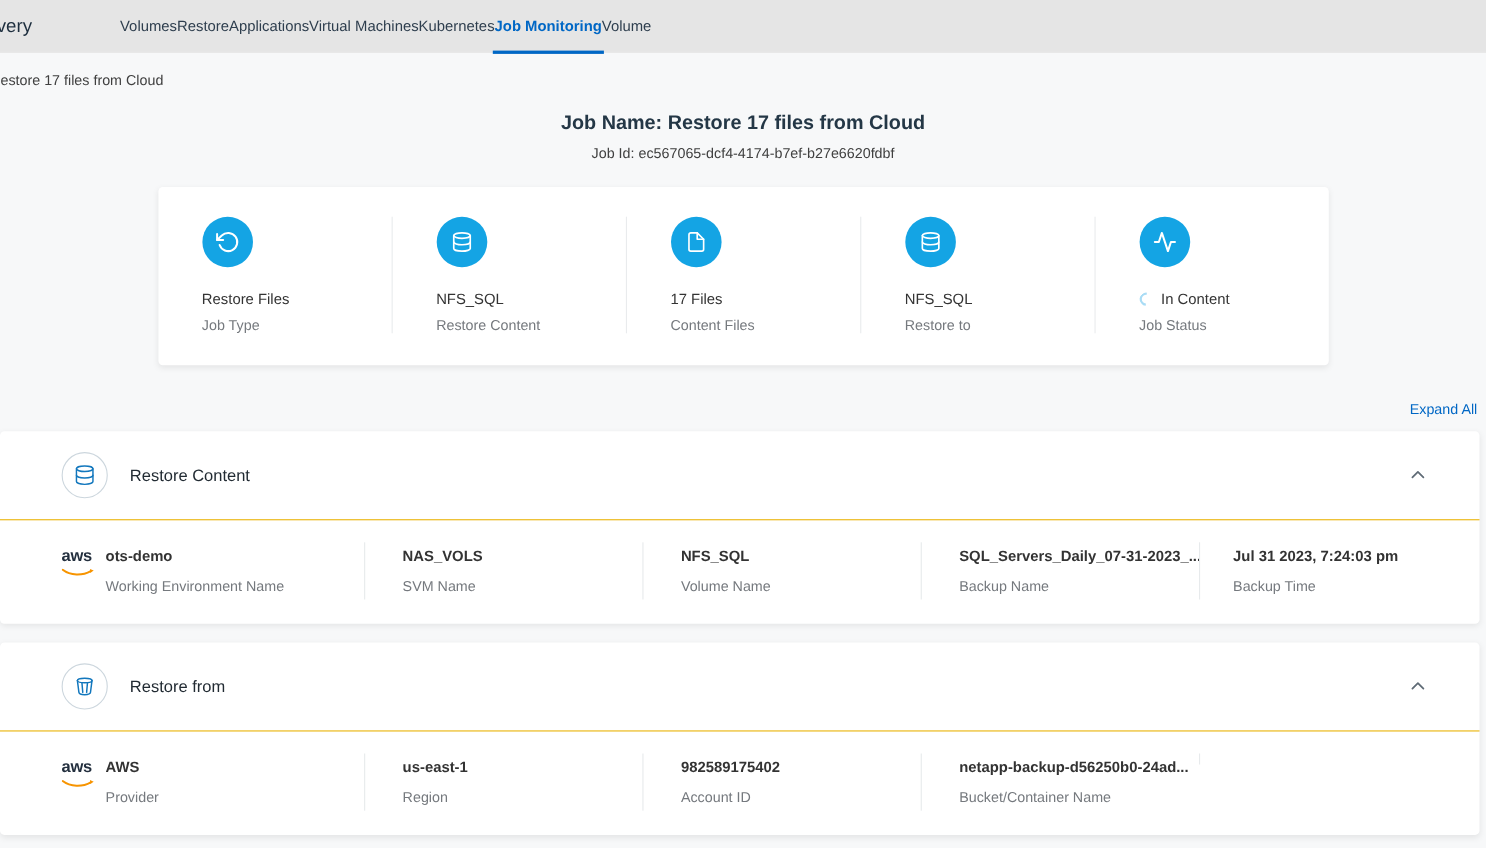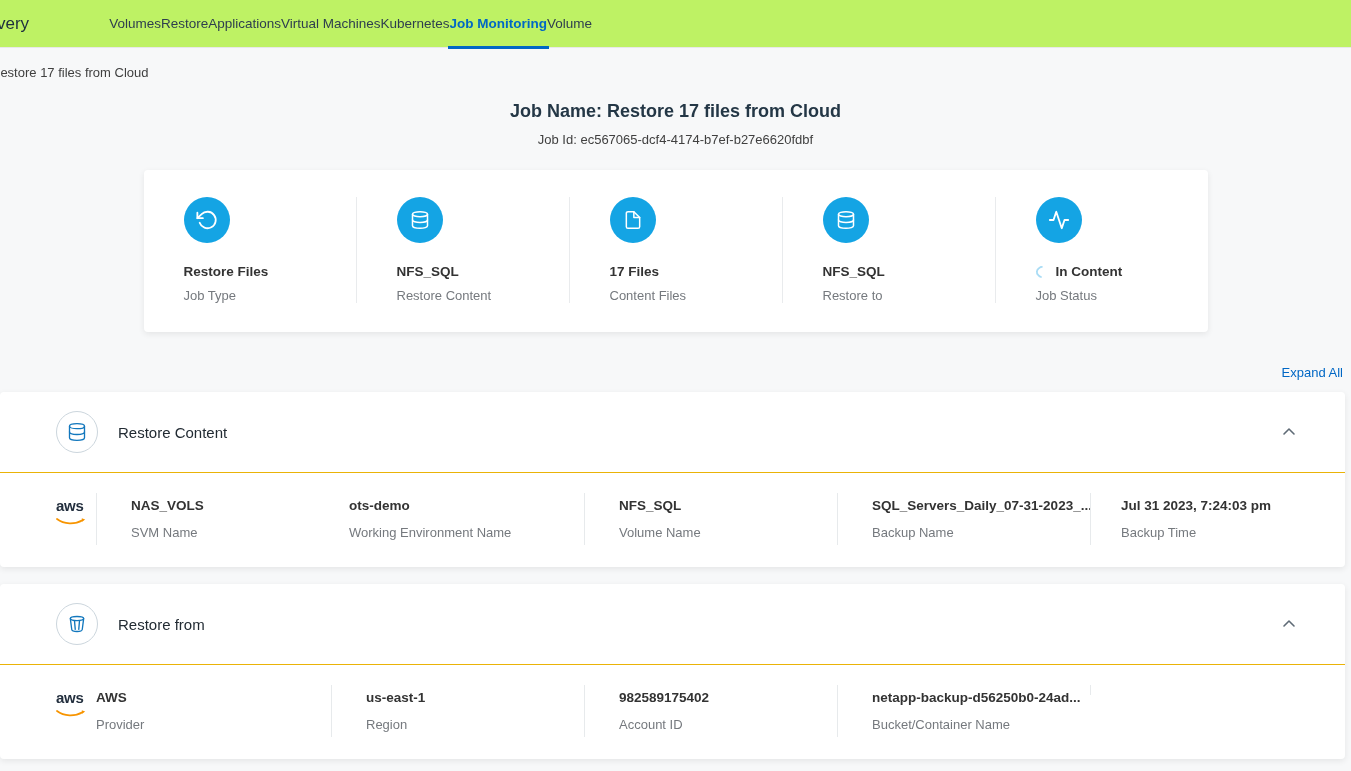--- a/index.html
+++ b/index.html
@@ -6,39 +6,39 @@
   html,body { margin:0; padding:0; }
   body {
     width:1351px; height:771px;
     background:#f7f8f9;
     font-family:"Liberation Sans", sans-serif;
     overflow:hidden;
     color:#333;
   }
 
   
-  .topnav { height:48px; background:#bef264; border-bottom:1px solid #e8e8e8; display:flex; align-items:center; }
+  .topnav { height:48px; background:#e5e5e5; border-bottom:1px solid #e8e8e8; display:flex; align-items:center; }
   .brand { font-size:17px; color:#1d2e3e; font-weight:500; margin-left:-3px; white-space:nowrap; }
   .tabs { display:flex; margin-left:80px; }
   .tab { font-size:13.5px; color:#2e3e4e; height:48px; line-height:48px; position:relative; cursor:pointer; text-decoration:none; white-space:nowrap; }
   .tab.active { color:#0067c5; font-weight:700; }
   .tab.active::after { content:""; position:absolute; left:-2px; right:-2px; bottom:-1px; height:3px; background:#0067c5; }
 
   
   .breadcrumb { margin:17px 0 0 -9px; font-size:13px; color:#404040; white-space:nowrap; }
   .page-title { margin-top:21px; text-align:center; font-size:18px; font-weight:700; color:#243746; }
   .job-id { margin-top:10px; text-align:center; font-size:13px; color:#404040; }
 
   
   .summary-card { width:1064px; margin:23px auto 0; background:#fff; border-radius:4px;
     box-shadow:0 2px 6px rgba(0,0,0,.08); display:flex; padding:27px 0 29px; }
   .summary-item { flex:1; padding-left:40px; }
   .summary-item + .summary-item { border-left:1px solid #e9ebed; }
   .sum-icon { width:46px; height:46px; border-radius:50%; background:#14a4e4; display:flex; align-items:center; justify-content:center; margin-bottom:21px; }
-  .sum-value { font-size:13.5px; font-weight:700; color:#333; margin-bottom:9px; display:flex; align-items:center;text-align:center; }
+  .sum-value { font-size:13.5px; font-weight:400; color:#333; margin-bottom:9px; display:flex; align-items:center;text-align:center; }
   .sum-label { font-size:13px; color:#75797e; }
   .spinner { width:12px; height:12px; border-radius:50%; border:2px solid #a9dcf5;
     border-top-color:transparent; border-right-color:transparent; transform:rotate(50deg);
     margin-right:8px; display:inline-block; flex:0 0 auto; }
 
   
   .expand-row { text-align:right; margin:31px 8px 11px 0; }
   .expand-link { color:#0067c5; font-size:13px; font-weight:400; cursor:pointer; text-decoration:none; }
 
   
@@ -166,27 +166,27 @@
     </button>
   </div>
   <div class="section-row">
     <div class="row-logo">
       <div class="aws-text">aws</div>
       <svg width="30" height="9" viewBox="0 0 30 9">
         <path d="M1 2 C8 7.5 19 7.5 26.5 3.2" stroke="#f79400" stroke-width="1.8" fill="none" stroke-linecap="round"></path>
         <path d="M25.8 1.2 l3.4 1.4 -3.2 2.2 z" fill="#f79400"></path>
       </svg>
     </div>
-    <div class="field mid sep">
-      <div class="field-value">NAS_VOLS</div>
-      <div class="field-label">SVM Name</div>
-    </div>
     <div class="field w1">
       <div class="field-value">ots-demo</div>
       <div class="field-label">Working Environment Name</div>
+    </div>
+    <div class="field mid sep">
+      <div class="field-value">NAS_VOLS</div>
+      <div class="field-label">SVM Name</div>
     </div>
     <div class="field mid sep">
       <div class="field-value">NFS_SQL</div>
       <div class="field-label">Volume Name</div>
     </div>
     <div class="field mid sep">
       <div class="field-value">SQL_Servers_Daily_07-31-2023_...</div>
       <div class="field-label">Backup Name</div>
     </div>
     <div class="field last sep">

